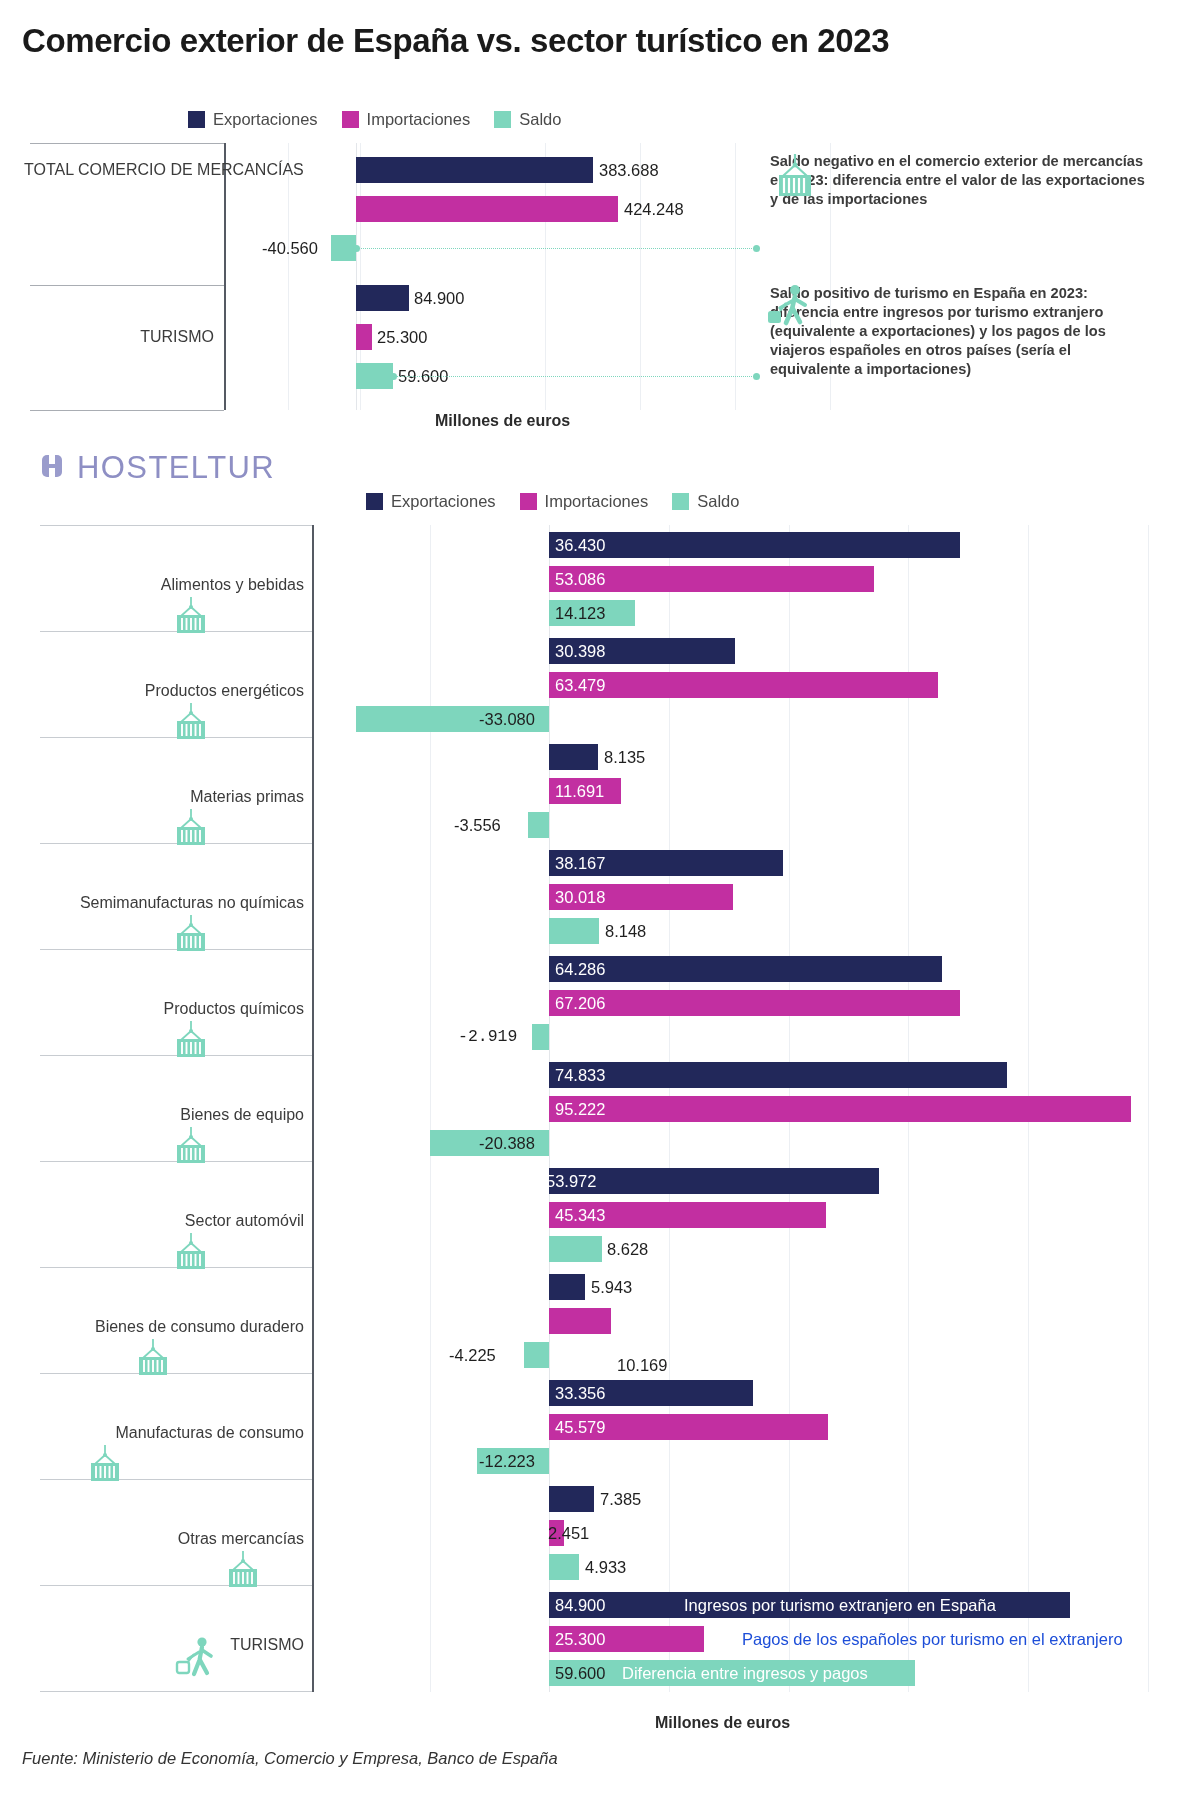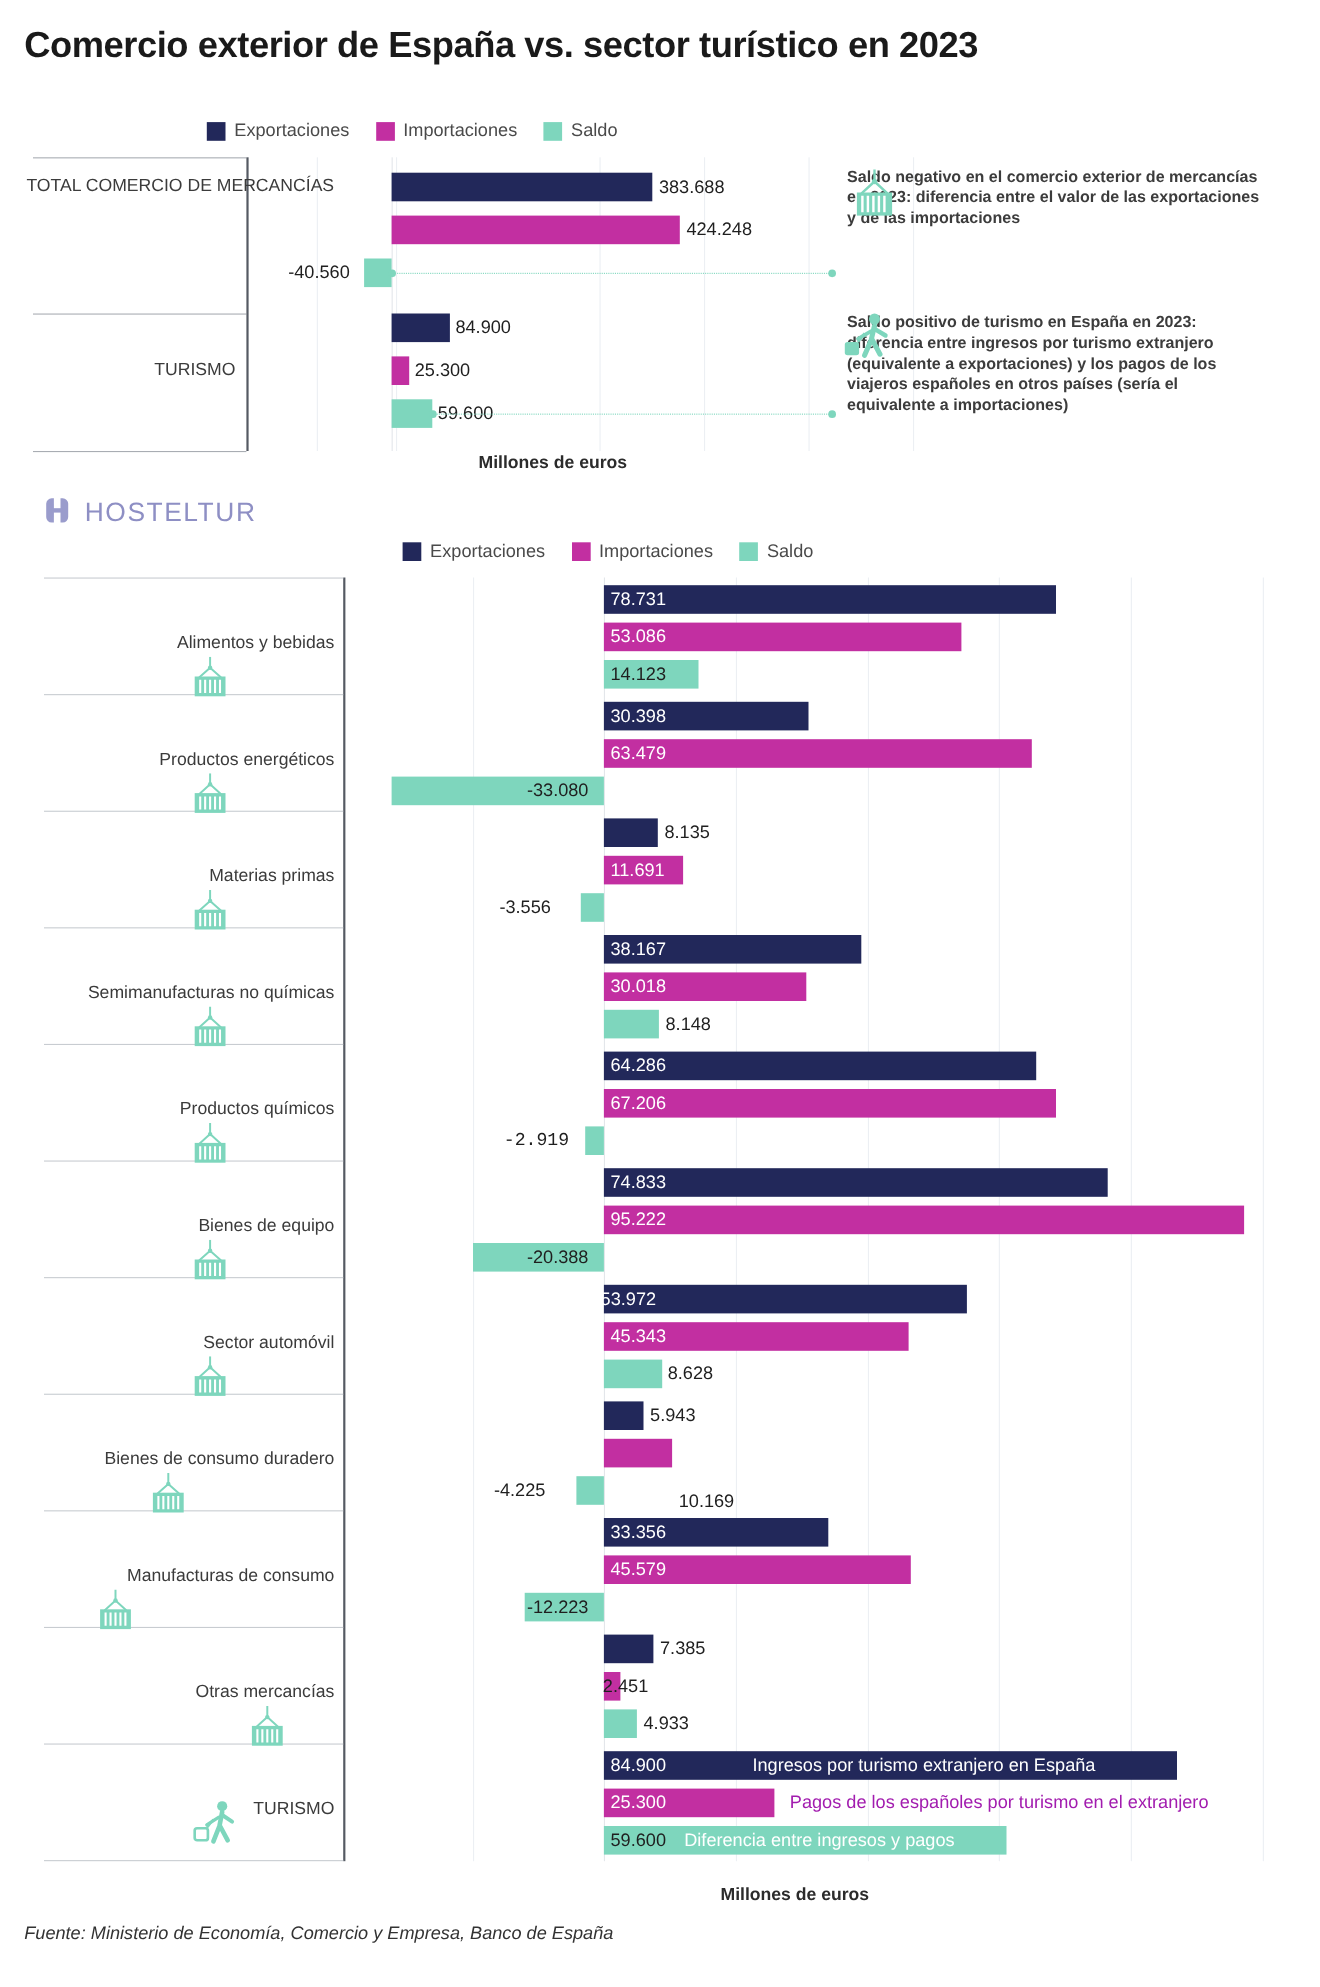--- a/index.html
+++ b/index.html
@@ -82,21 +82,21 @@
   .bar-value.inside-dark  { color: #1f1f1f; }
   .bar-value.outside      { color: #1f1f1f; }
 
   .bar-note {
     position: absolute;
     font-size: 16.5px;
     line-height: 26px;
     white-space: nowrap;
   }
   .bar-note.on-dark { color: #ffffff; }
-  .bar-note.on-grey { color: #a21caf; }
+  .bar-note.on-grey { color: #1d4ed8; margin-left: 24px; }
   .bar-note.on-mint { color: #ffffff; }
 
   
   .callout { position: absolute; }
   .callout-head {
     font-size: 25px;
     color: #7ed6bd;
     white-space: nowrap;
     letter-spacing: -0.2px;
   }
@@ -117,21 +117,21 @@
   .leader-dot {
     position: absolute;
     width: 7px; height: 7px;
     border-radius: 50%;
     background: #7ed6bd;
   }
 
   
   .logo { position: absolute; left: 38px; top: 450px; display: flex; align-items: center; gap: 11px; }
   .logo-text {
-    font-size: 24px;
+    font-size: 31px;
     letter-spacing: 1.4px;
     color: #8e8fc4;
     font-weight: 400;
   }
 
   
   .footer {
     position: absolute;
     left: 22px; top: 1749px;
     font-size: 16.5px;
@@ -302,21 +302,21 @@
         <g stroke="#ffffff" stroke-width="1.9">
           <line x1="14" y1="21" x2="14" y2="33"></line>
           <line x1="18.5" y1="21" x2="18.5" y2="33"></line>
           <line x1="23" y1="21" x2="23" y2="33"></line>
           <line x1="27.5" y1="21" x2="27.5" y2="33"></line>
           <line x1="32" y1="21" x2="32" y2="33"></line>
         </g>
       </svg>
   </span>
   <div class="bar exp" style="left:549px; top:532px; width:411px;"></div>
-  <div class="bar-value inside-light" style="left:555px; top:532px;">78.731</div>
+  <div class="bar-value inside-light" style="left:555px; top:532px;">36.430</div>
   <div class="bar imp" style="left:549px; top:566px; width:325px;"></div>
   <div class="bar-value inside-light" style="left:555px; top:566px;">53.086</div>
   <div class="bar sal" style="left:549px; top:600px; width:86px;"></div>
   <div class="bar-value inside-dark" style="left:555px; top:600px;">14.123</div>
 
   <div class="cat-label" style="left:60px; top:681px; width:244px;">Productos energéticos</div>
   <span style="position:absolute; left:168px; top:703px;">
     <svg width="46" height="42" viewBox="0 0 46 42">
         <path d="M23 0 L23 10" stroke="#7ed6bd" stroke-width="1.8" fill="none"></path>
         <path d="M23 10 L13 19 M23 10 L33 19" stroke="#7ed6bd" stroke-width="1.8" fill="none"></path>

